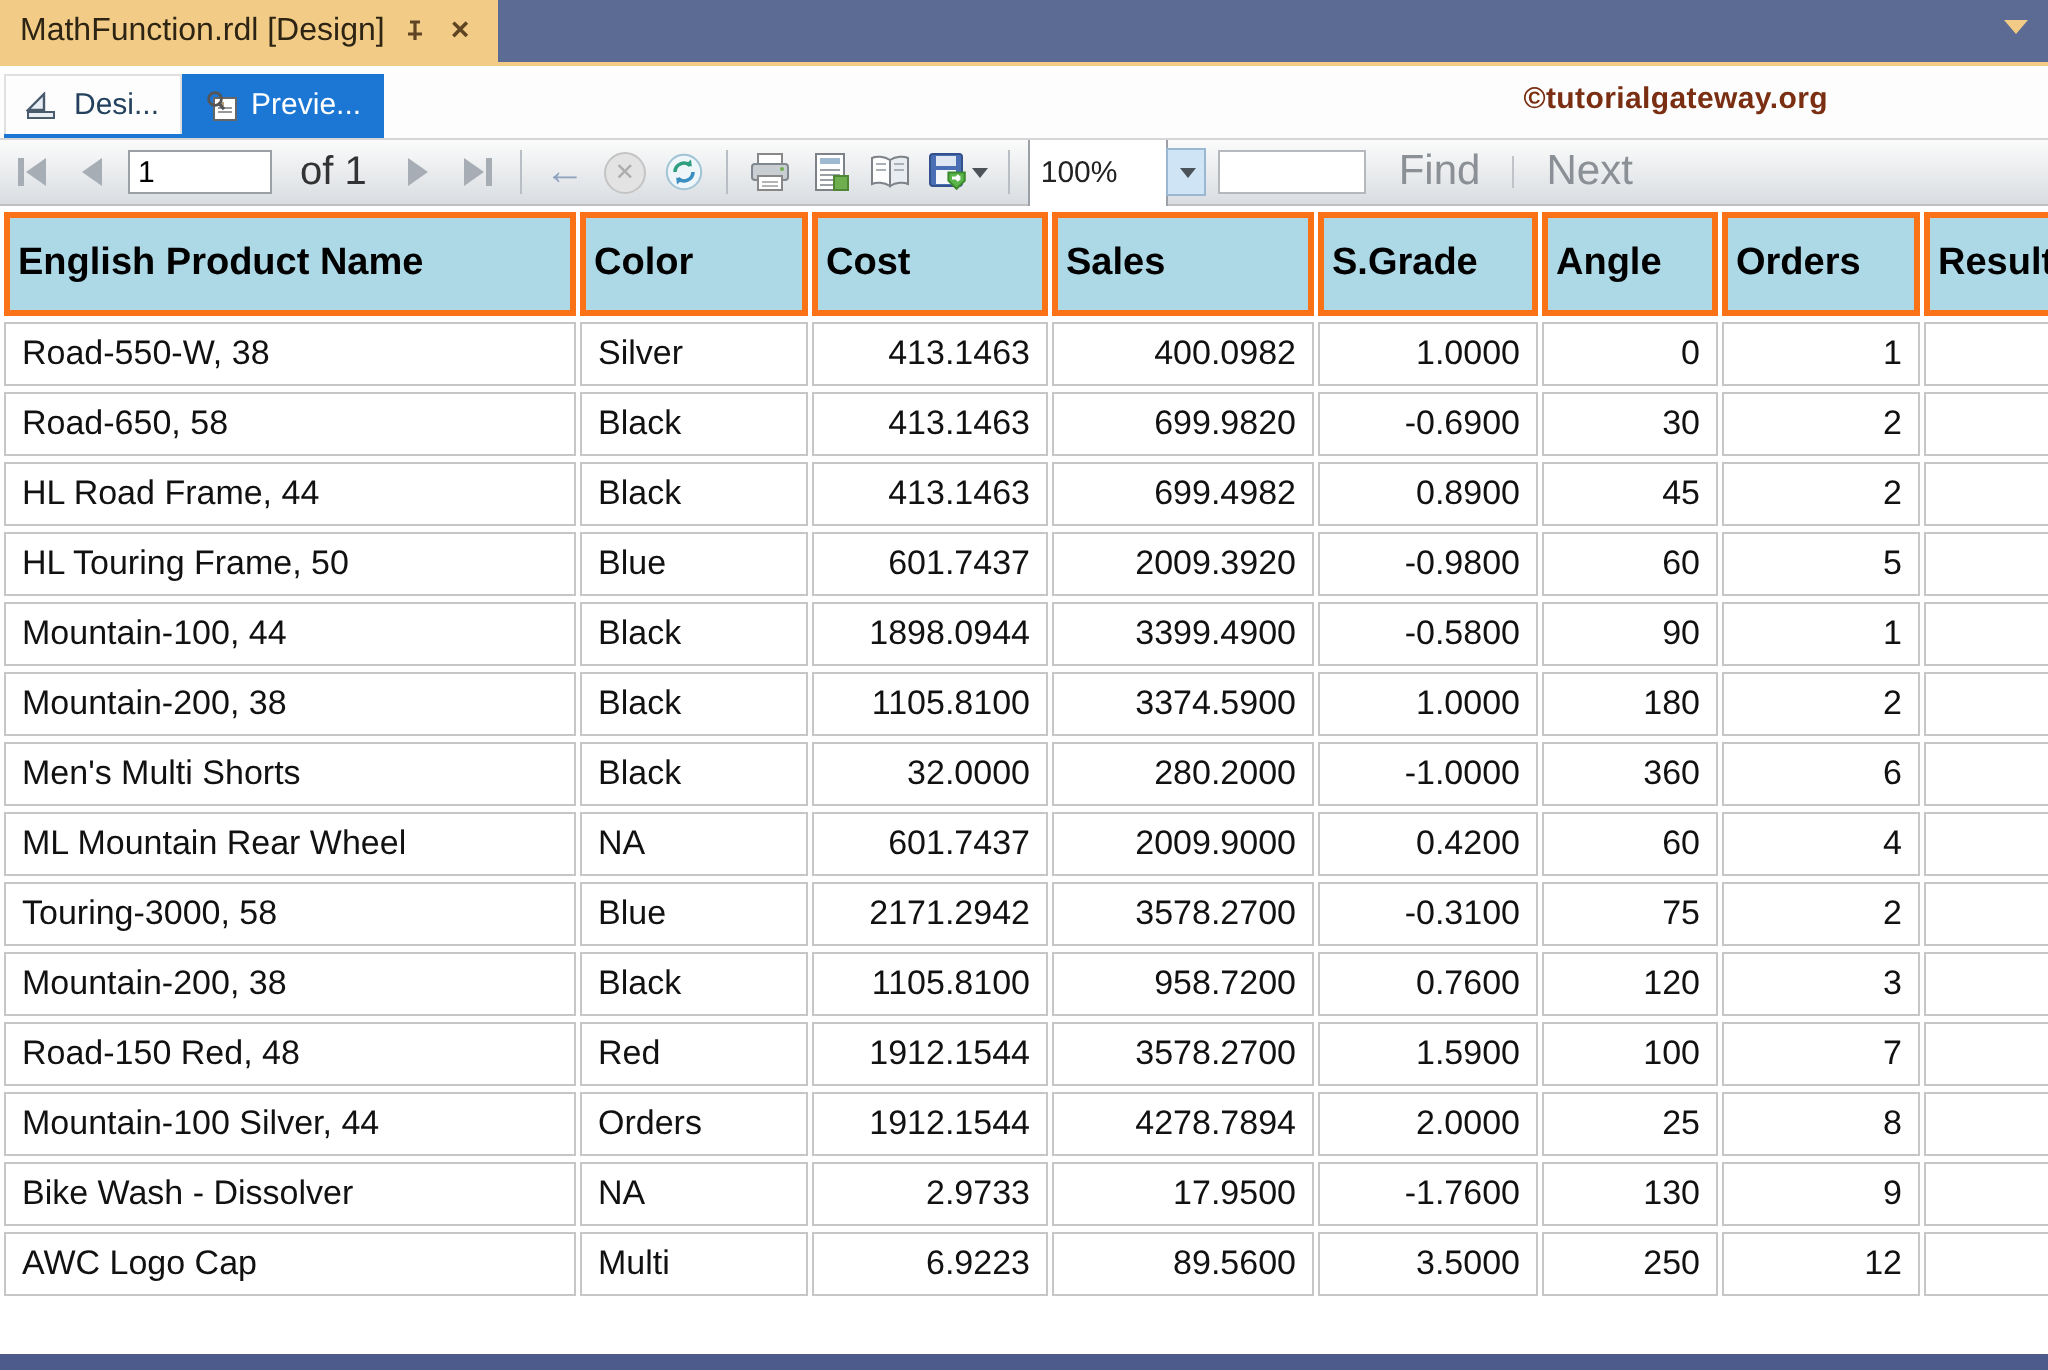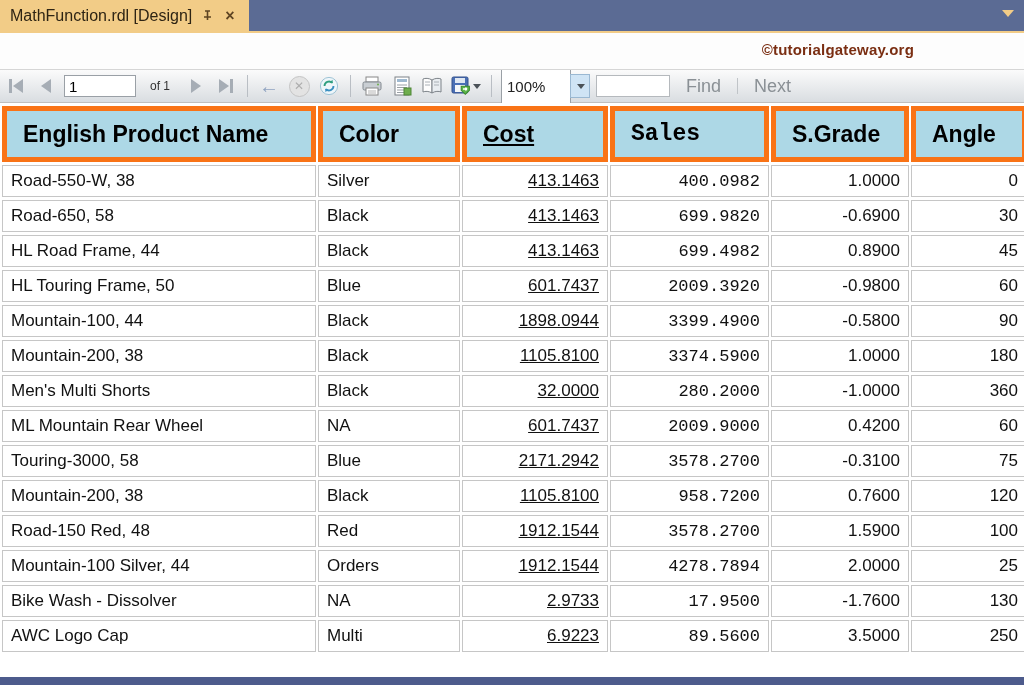--- a/index.html
+++ b/index.html
@@ -64,21 +64,21 @@
     width:24px;height:24px;border-radius:2px;}
   .nav-tri{width:0;height:0;border-top:7px solid transparent;border-bottom:7px solid transparent;}
   .tri-left{border-right:10px solid var(--disabled_icon,#A6ADB5);}
   .tri-right{border-left:10px solid var(--disabled_icon,#A6ADB5);}
   .nav-bar{width:3px;height:14px;background:var(--disabled_icon,#A6ADB5);}
   .first-icon,.last-icon,.prev-icon,.next-icon{display:flex;align-items:center;gap:1px;}
   .page-input{
     width:62px;height:20px;border:1px solid #9aa0a6;background:#fff;
     font-size:15px;padding:0 4px;font-family:inherit;
   }
-  .of-label{font-size:12px;color:#333;padding:0 8px;}
+  .of-label{font-size:20px;color:#333;padding:0 8px;}
   .back-arrow{font-size:20px;color:#8FA3C0;line-height:1;}
   .stop-circle{
     width:19px;height:19px;border-radius:50%;background:#e3e3e3;border:1px solid #c4c4c4;
     color:#adadad;font-size:12px;font-weight:bold;display:flex;align-items:center;justify-content:center;
   }
   .export-caret,.zoom-caret{
     width:0;height:0;border-left:4px solid transparent;border-right:4px solid transparent;
     border-top:5px solid #4b5258;margin-left:2px;
   }
   .zoom-box{
@@ -86,40 +86,40 @@
     font-size:15px;padding:12px 5px;display:flex;align-items:center;color:#222;
   }
   .zoom-drop{
     width:18px;height:22px;background:#cfe4f5;border:1px solid #9ab8d2;
     display:flex;align-items:center;justify-content:center;margin-left:-1px;
   }
   .find-input{
     width:64px;height:20px;border:1px solid #b5b9bd;background:#fff;
     font-size:14px;padding:0 4px;font-family:inherit;
   }
-  .find-label,.next-label{font-size:18px;color:#8a9095;padding:0 10px;}
+  .find-label,.next-label{font-size:21px;color:#8a9095;padding:0 10px;}
   .find-divider{width:1px;height:16px;background:#c0c4c8;}
   
   .report-area{position:absolute;top:103px;left:0;right:0;bottom:8px;background:#fff;overflow:hidden;}
   table.report{
     border-collapse:separate;border-spacing:2px 3px;table-layout:fixed;
     width:1024px;
   }
   table.report th{
     background:var(--header_bg,#ADD8E6);
-    font-size:23px;font-weight:bold;color:#000;text-align:left;
-    height:46px;padding:0 16px;border:5px solid #f97316;
+    font-size:19px;font-weight:bold;color:#000;text-align:left;
+    height:46px;padding:0 4px;border:3px solid #f97316;
   }
   table.report td{
     background:#fff;border:1px solid var(--cell_border,#C6C6C6);
     font-size:17px;color:#111;height:30px;padding:0 8px;
     white-space:nowrap;overflow:hidden;
   }
   table.report td.num{text-align:right;}
-  .c0{width:272px;}.c1{width:100px;}.c2{width:104px;text-decoration:underline;}.c3{width:117px;font-family:Liberation Mono, monospace;}
+  .c0{width:272px;}.c1{width:100px;}.c2{width:104px;}.c3{width:117px;}
   .c4{width:96px;}.c5{width:74px;}.c6{width:85px;margin-left:35px;}.c7{width:158px;}
   .bottom-strip{
     position:absolute;left:0;right:0;bottom:0;height:8px;
     background:var(--bottom_strip,#4D5B8C);
   }
 </style>
 </head>
 <body>
 
 <div class="doc-tabbar">
@@ -131,20 +131,44 @@
             <path d="M4 2 L9 2 M6.5 2 L6.5 8 M3 8 L10 8 M6.5 8 L6.5 11"></path>
           </g>
         </svg>
     </span>
     <span class="close-icon">×</span>
   </div>
   <span class="window-list-caret"></span>
 </div>
 
 <div class="view-strip">
+  <div class="view-tabs">
+    <div class="view-tab">
+      <span class="vicon">
+        <svg width="18" height="14" viewBox="0 0 18 14">
+            <path d="M1 9 L9 1 L9 9 Z" fill="#e8eef4" stroke="#4a5b6e" stroke-width="1.2"></path>
+            <rect x="1" y="10" width="13" height="3" fill="#e8eef4" stroke="#4a5b6e" stroke-width="1"></rect>
+          </svg>
+      </span>
+      <span>Desi...</span>
+    </div>
+    <div class="view-tab selected">
+      <span class="vicon">
+        <svg width="18" height="16" viewBox="0 0 18 16">
+            <rect x="5" y="4" width="11" height="11" fill="#fff" stroke="#666" stroke-width="1"></rect>
+            <line x1="7" y1="9" x2="14" y2="9" stroke="#999"></line>
+            <line x1="7" y1="11" x2="14" y2="11" stroke="#999"></line>
+            <rect x="7" y="6" width="3" height="2" fill="#b7a27e"></rect>
+            <circle cx="5.5" cy="4.5" r="3.2" fill="none" stroke="#555" stroke-width="1.4"></circle>
+            <line x1="7.6" y1="6.8" x2="10" y2="9.6" stroke="#555" stroke-width="1.6"></line>
+          </svg>
+      </span>
+      <span>Previe...</span>
+    </div>
+  </div>
   <span class="brand">©tutorialgateway.org</span>
 </div>
 
 <div class="toolbar">
   <span class="tb-btn">
     <span class="first-icon">
         <span class="nav-bar"></span>
         <span class="nav-tri tri-left"></span>
       </span>
   </span>

